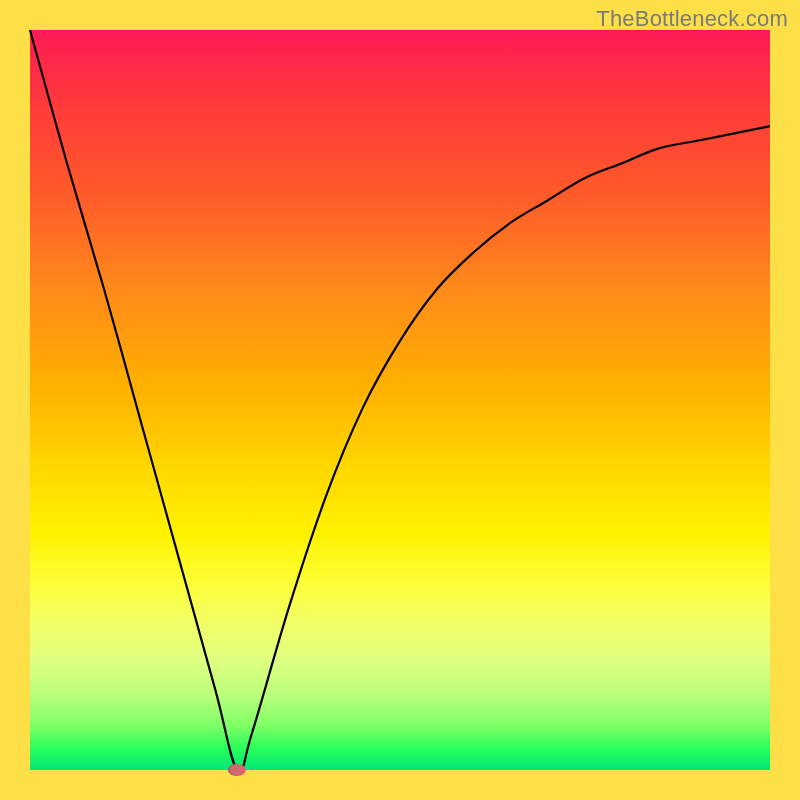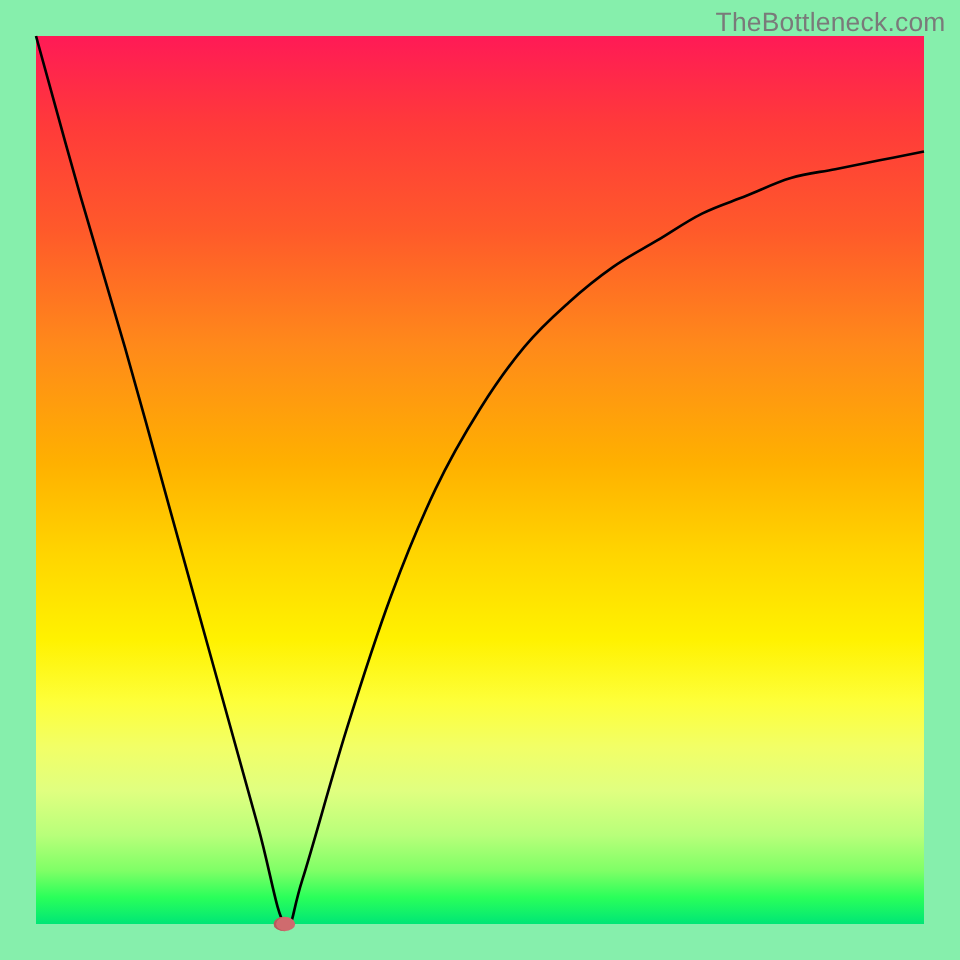--- a/index.html
+++ b/index.html
@@ -8,21 +8,21 @@
     width: 800px;
     height: 800px;
     overflow: hidden;
     background: #000;
     font-family: Arial, Helvetica, sans-serif;
   }
   .frame {
     position: relative;
     width: 800px;
     height: 800px;
-    background: #86efac;
+    background: #fde047;
   }
   .plot-area {
     position: absolute;
     left: 30px;
     top: 30px;
     width: 740px;
     height: 740px;
     background: linear-gradient(to bottom,
       #ff1a56 0%,
       #ff3a3a 10%,

